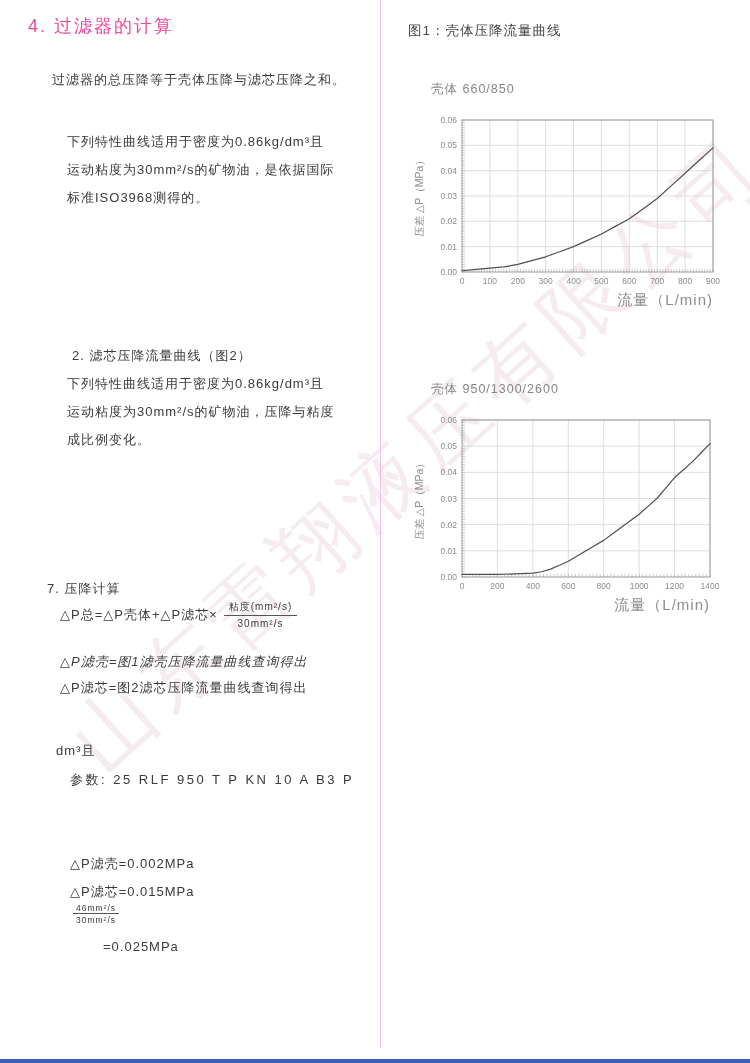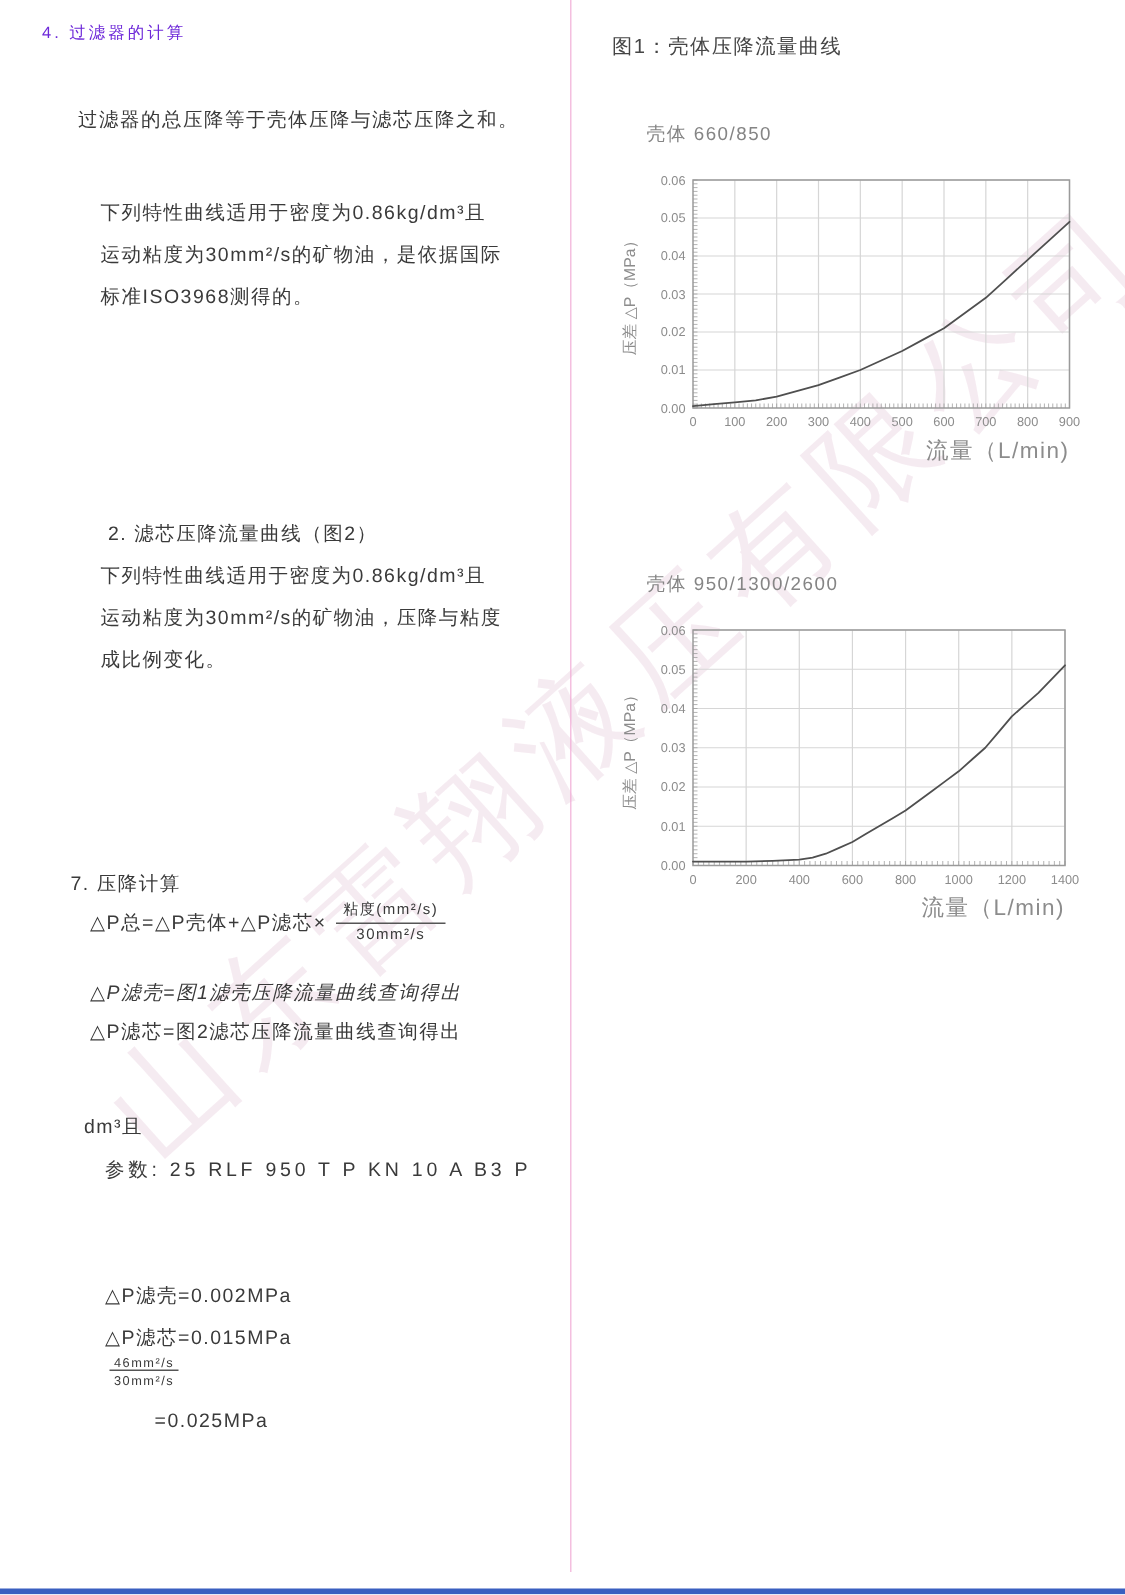--- a/index.html
+++ b/index.html
@@ -17,21 +17,21 @@
   #page{position:relative;width:750px;height:1063px;background:#ffffff;overflow:hidden;}
   .abs{position:absolute;}
   .zh{letter-spacing:1px;}
   #watermark{
     position:absolute;left:-15px;top:440px;width:780px;text-align:center;
     font-size:80px;letter-spacing:10px;color:var(--watermark_pink);opacity:.26;
     transform:rotate(-42deg);transform-origin:center;pointer-events:none;white-space:nowrap;
   }
   #col-divider{position:absolute;left:380px;top:0;width:1px;height:1048px;background:var(--divider_pink);opacity:.75;}
   #footer-bar{position:absolute;left:0;bottom:0;width:750px;height:4px;background:var(--footer_blue);}
-  .doc-title{font-size:11px;color:#6d28d9;letter-spacing:2px;}
+  .doc-title{font-size:18px;color:#ec4899;letter-spacing:2px;}
   .body-line{font-size:13px;line-height:28px;white-space:nowrap;}
   .heading{font-size:13px;white-space:nowrap;}
   .formula-row{display:flex;align-items:center;font-size:13px;white-space:nowrap;}
   .frac{display:inline-flex;flex-direction:column;align-items:center;margin-left:6px;font-size:10px;line-height:1.35;}
   .frac .num{border-bottom:1px solid #555;padding:0 5px 1px 5px;}
   .frac .den{padding-top:1px;}
   .frac.small{font-size:8.5px;line-height:1.2;margin-left:3px;}
   .frac.small .num{padding:0 3px 0 3px;}
   .caption{font-size:13.5px;color:#454545;}
   .chart-box{position:absolute;width:340px;height:250px;}

